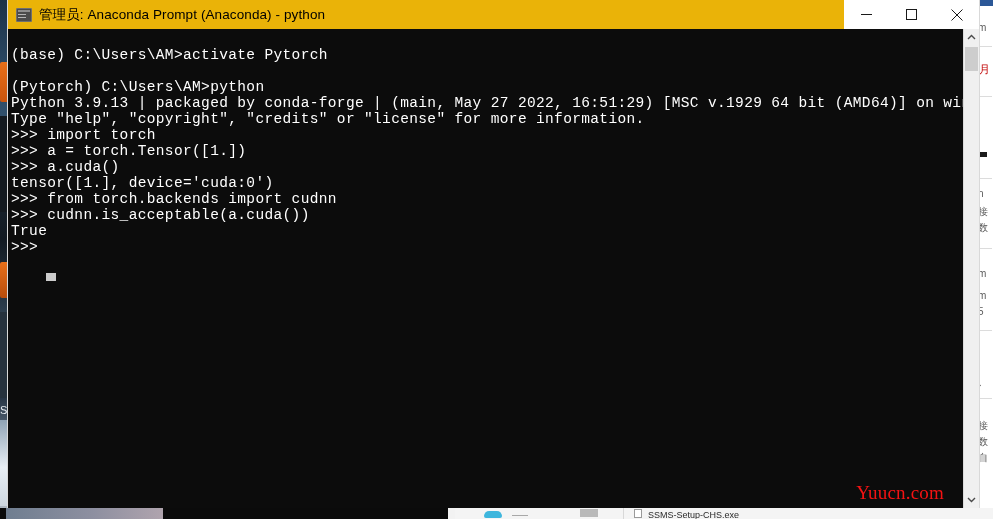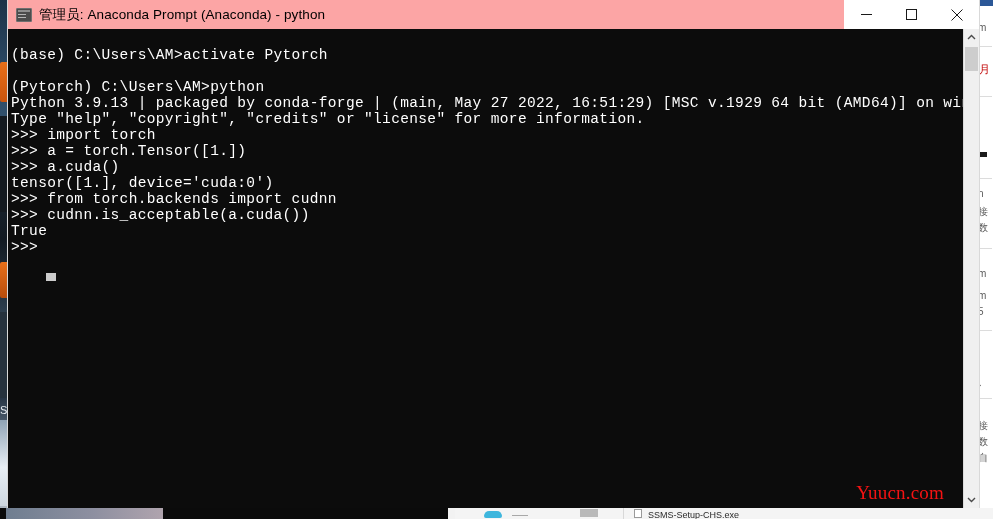--- a/index.html
+++ b/index.html
@@ -118,21 +118,21 @@
     left: 8px; top: 0px;
     width: 971px;
     height: 508px;
     background: #0c0c0c;
     box-shadow: 0 0 0 1px #d9d9d9;
   }
   #titlebar {
     position: absolute;
     left: 0; top: 0;
     width: 971px; height: 29px;
-    background: #fca5a5;
+    background: #eab308;
     display: flex;
     align-items: center;
   }
   #titlebar-icon {
     width: 16px; height: 14px;
     margin-left: 8px;
     margin-right: 7px;
     flex: 0 0 auto;
     background: #4c4c4c;
     border: 1px solid #6f6f6f;

